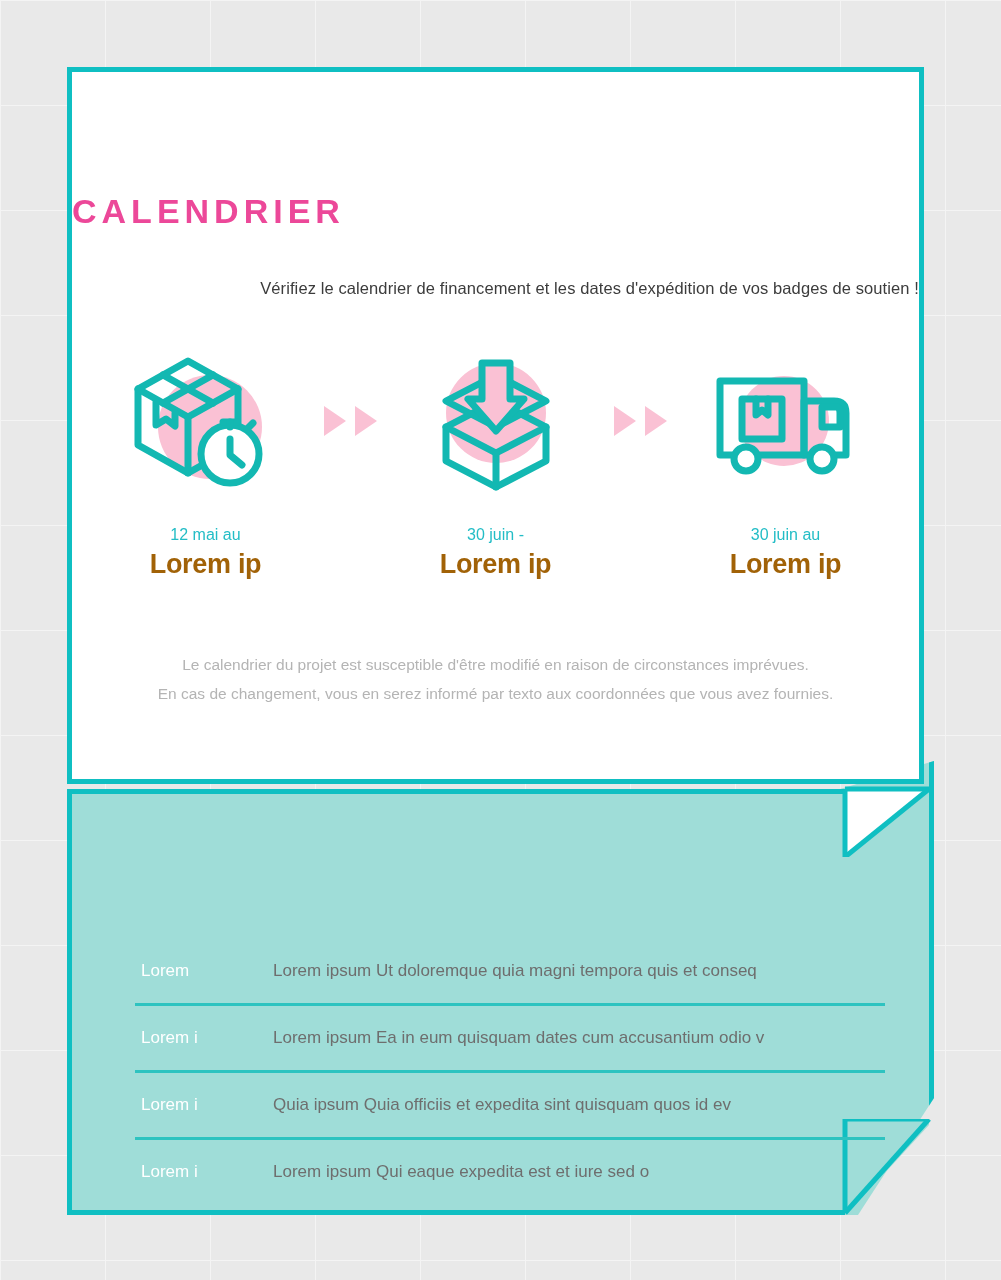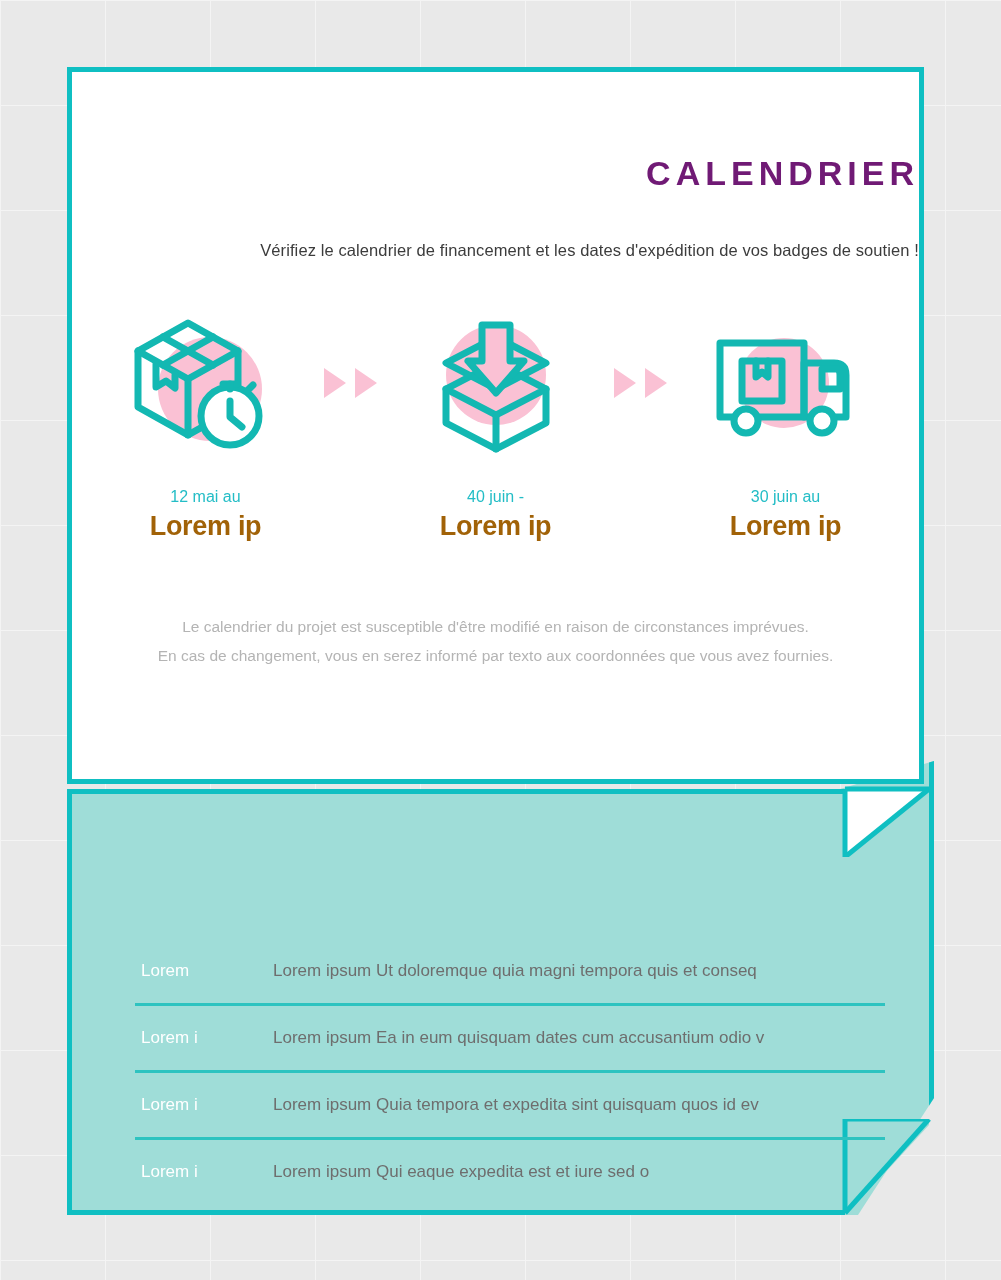--- a/index.html
+++ b/index.html
@@ -35,26 +35,26 @@
     left: 0;
     top: 0;
     width: 857px;
     height: 717px;
     background: #ffffff;
     border: 5px solid #0FBFC2;
     box-sizing: border-box;
   }
 
   .title {
-    text-align: right;
-    color: #701a75;
+    text-align: left;
+    color: #ec4899;
     font-size: 34px;
     font-weight: bold;
     letter-spacing: 5px;
-    margin-top: 82px;
+    margin-top: 120px;
   }
 
   .subtitle {
     text-align: right;
     color: #3c3c3c;
     font-size: 16.5px;
     margin-top: 48px;
     letter-spacing: 0.1px;
   }
 
@@ -216,21 +216,21 @@
       <div class="row">
         <span class="row-label">Lorem</span>
         <span class="row-text">Lorem ipsum Ut doloremque quia magni tempora quis et conseq</span>
       </div>
       <div class="row">
         <span class="row-label">Lorem i</span>
         <span class="row-text">Lorem ipsum Ea in eum quisquam dates cum accusantium odio v</span>
       </div>
       <div class="row">
         <span class="row-label">Lorem i</span>
-        <span class="row-text">Lorem ipsum Quia tempora et expedita sint quisquam quos id ev</span>
+        <span class="row-text">Quia ipsum Quia officiis et expedita sint quisquam quos id ev</span>
       </div>
       <div class="row">
         <span class="row-label">Lorem i</span>
         <span class="row-text">Lorem ipsum Qui eaque expedita est et iure sed o</span>
       </div>
     </div>
   </div>
 
   <div class="top-card">
     <div class="title">CALENDRIER</div>
@@ -281,21 +281,21 @@
               <path d="M30 78 L30 112 L80 138 L130 112 L130 78"></path>
               <path d="M80 104 L80 138"></path>
 
               <path d="M80 52 L30 78 L80 104 L130 78 Z"></path>
               <path d="M80 26 L30 52 L80 78 L130 52 Z"></path>
             </g>
 
             <path d="M66 14 L94 14 L94 50 L108 50 L80 82 L52 50 L66 50 Z" fill="#FAC1D4" stroke="#13B8B2" stroke-width="7" stroke-linejoin="round" stroke-linecap="round"></path>
           </svg>
         </div>
-        <div class="step-date">40 juin -</div>
+        <div class="step-date">30 juin -</div>
         <div class="step-name">Lorem ip</div>
       </div>
 
       <div class="arrows">
         <span class="arrow-tri"></span>
         <span class="arrow-tri"></span>
       </div>
 
       <div class="step">
         <div class="step-icon">

